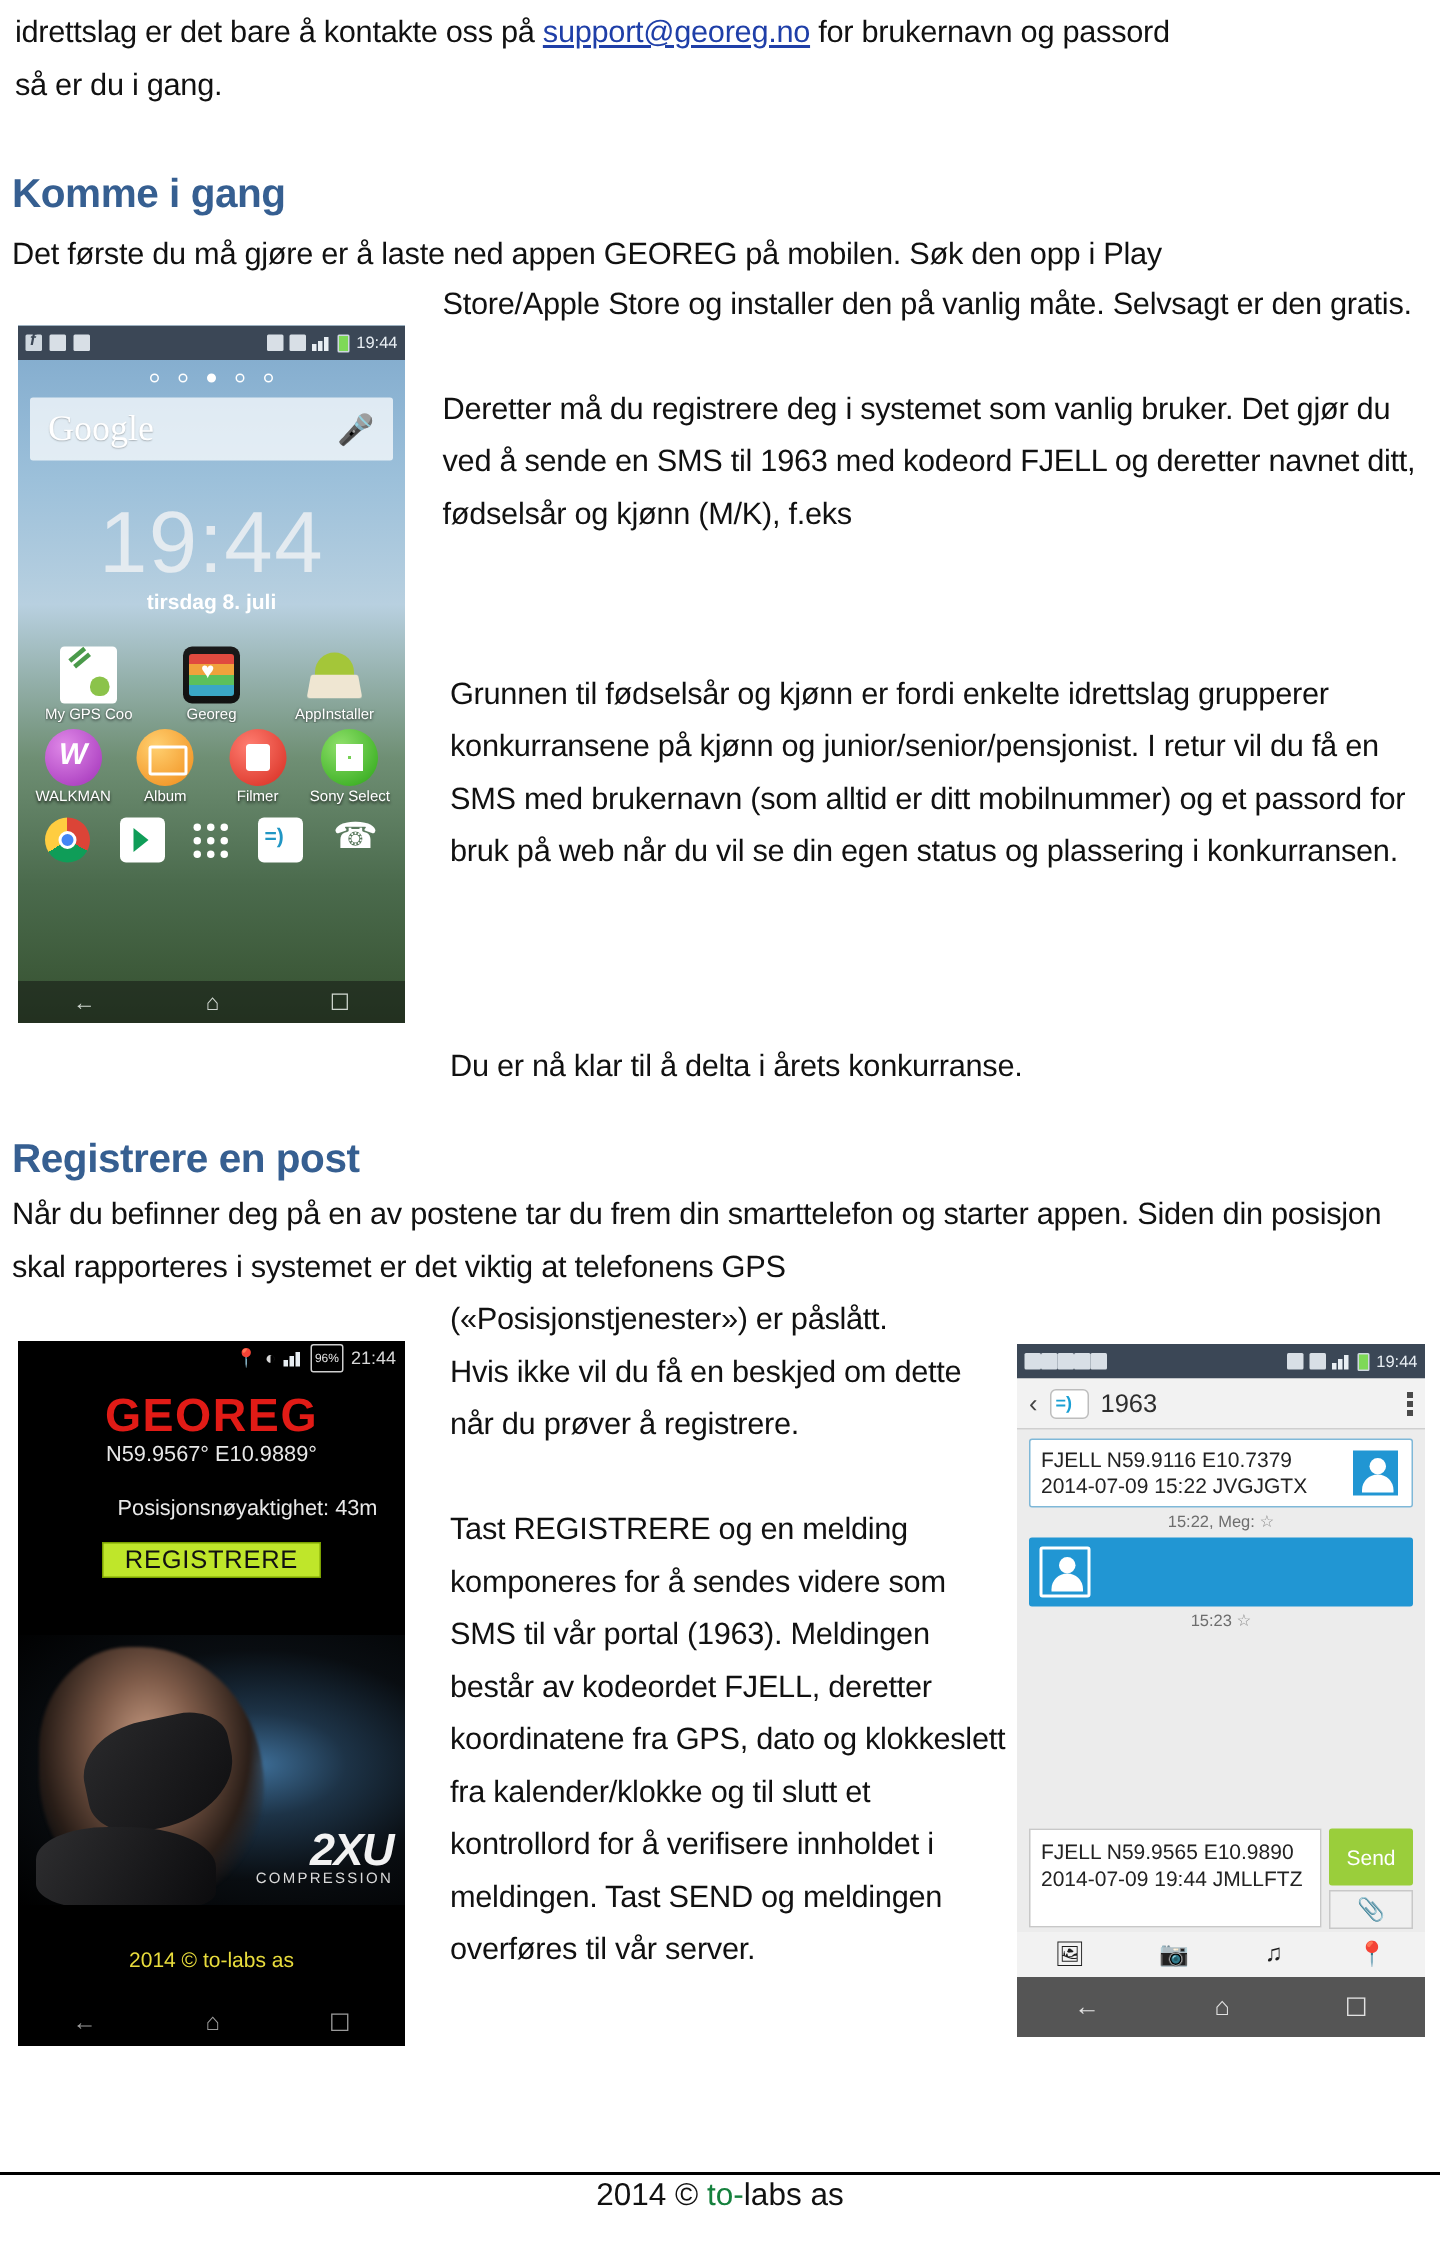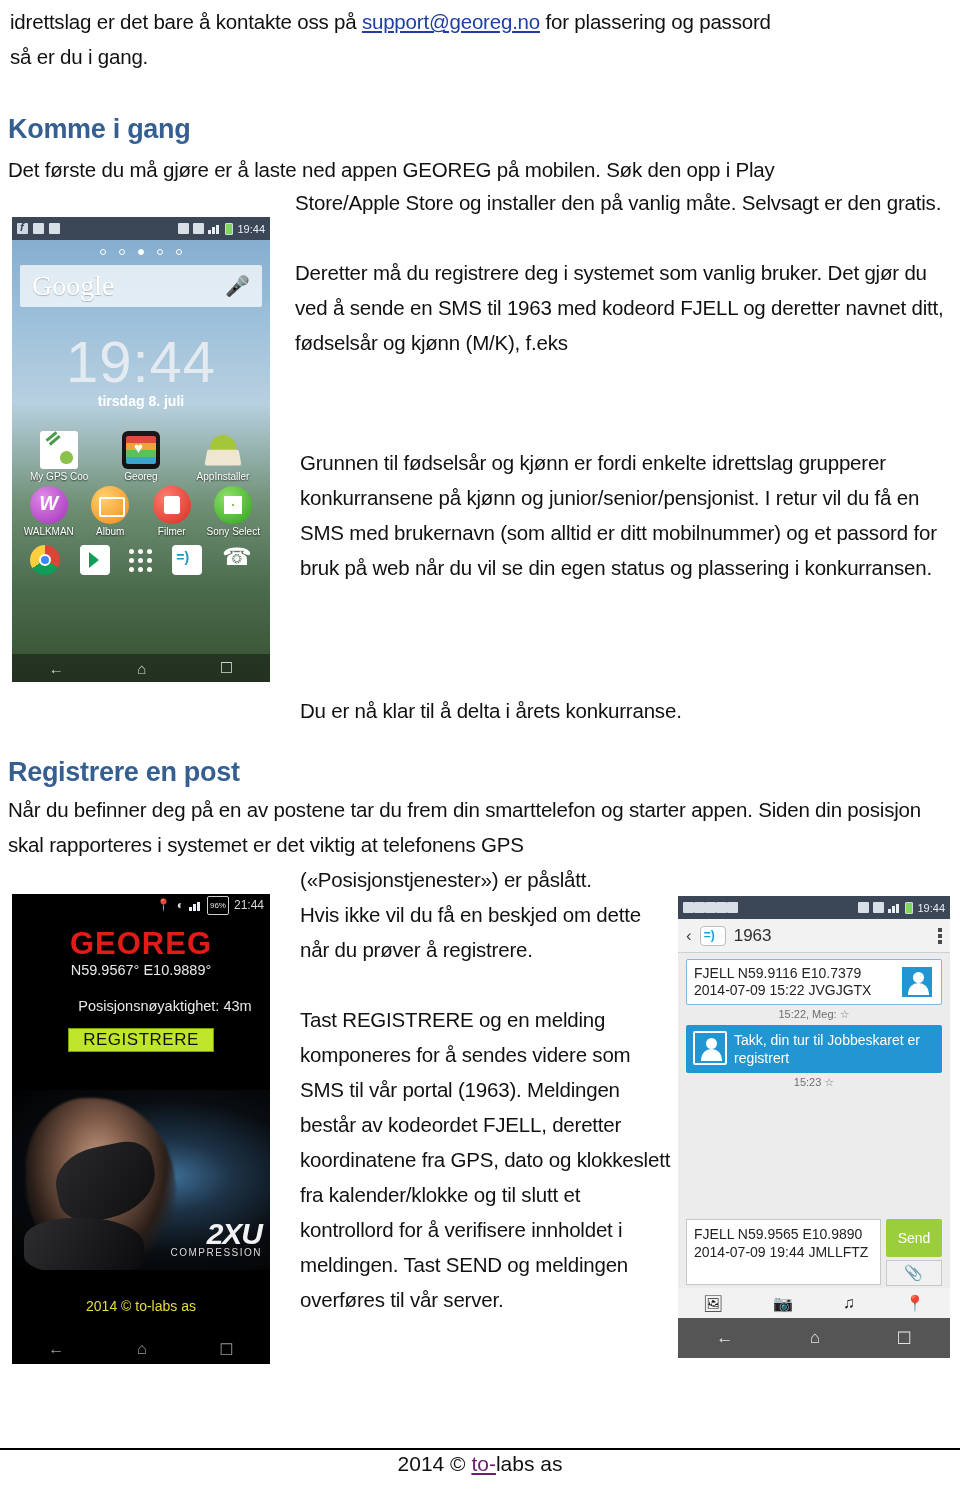--- a/index.html
+++ b/index.html
@@ -54,21 +54,21 @@
   .sec2-ind  { position:absolute; left:300px; top:862px; width:390px; }
   .flow2 { position:absolute; left:300px; top:897px; width:375px; }
   .flow2 p { margin:0; }
 
   
   .footer-rule { position:absolute; left:0; top:1448px; width:960px; height:2px; background:#000; }
   .footer-txt {
     position:absolute; left:0; top:1452px; width:960px;
     text-align:center; font-size:21px; color:#111;
   }
-  .footer-txt .red { color:#701a75;text-decoration:underline; }
+  .footer-txt .red { color:#15803d; }
 
   
   .phone1 {
     position:absolute; left:12px; top:217px; width:258px; height:465px;
     overflow:hidden;
     background:linear-gradient(to bottom,#7fa9cc 0%,#9cc0da 22%,#b8d0e0 40%,#6f8f74 62%,#4b6b4d 80%,#35502f 100%);
   }
   .p1-status {
     height:23px; background:#3b4756; display:flex; align-items:center;
     padding:0 5px; color:#e8eef3; font-size:11px;
@@ -84,21 +84,21 @@
       linear-gradient(to top,#e8eef3 62%,transparent 62%) 4px 0/3px 100% no-repeat,
       linear-gradient(to top,#e8eef3 85%,transparent 85%) 8px 0/3px 100% no-repeat; }
   .batt { width:8px; height:12px; background:#7ed957; border:1px solid #cfd8e0; border-radius:1px; }
   .p1-dots { display:flex; justify-content:center; gap:13px; padding:9px 0 6px; }
   .p1-dots i { width:6px; height:6px; border-radius:50%; border:1.5px solid #fff; display:block; }
   .p1-dots i.on { background:#fff; }
   .p1-search {
     margin:4px 8px 0; height:42px; background:rgba(255,255,255,.72);
     border-radius:2px; display:flex; align-items:center; padding:0 12px;
   }
-  .p1-search .g { font-family:"Liberation Serif", serif; font-size:28px; color:#fff; text-shadow:0 1px 1px rgba(0,0,0,.25); }
+  .p1-search .g { font-family:"Liberation Serif", serif; font-size:24px; color:#fff; text-shadow:0 1px 1px rgba(0,0,0,.25); }
   .p1-search .mic { margin-left:auto; font-size:20px; color:#fff; }
   .p1-clock { text-align:center; margin-top:26px; }
   .p1-clock .t { font-size:58px; color:#e9eef2; font-weight:300; letter-spacing:1px; line-height:1; opacity:.92; }
   .p1-clock .d { font-size:14px; color:#fff; margin-top:2px; font-weight:bold; }
   .p1-apps { margin-top:22px; }
   .p1-row { display:flex; justify-content:space-around; padding:0 6px 4px; }
   .p1-app { width:58px; text-align:center; }
   .ic { width:38px; height:38px; margin:0 auto 2px; border-radius:9px; }
   .p1-lab { font-size:10px; color:#fff; text-shadow:0 1px 2px rgba(0,0,0,.8); white-space:nowrap; overflow:hidden; }
   .ic-gps { background:#fff; position:relative; border-radius:3px; }
@@ -196,21 +196,21 @@
      display:flex; align-items:center; justify-content:space-around; font-size:16px; color:#1d1d1d; }
   .p3-nav { position:absolute; left:0; right:0; bottom:0; height:40px; background:#555; display:flex;
      align-items:center; justify-content:space-around; color:#e2e2e2; font-size:17px; }
 </style>
 </head>
 <body>
 
 <div class="page">
 
   <div class="intro doc-text">
-    <span>idrettslag er det bare å kontakte oss på </span><a class="link" href="#">support@georeg.no</a><span> for plassering og passord</span>
+    <span>idrettslag er det bare å kontakte oss på </span><a class="link" href="#">support@georeg.no</a><span> for brukernavn og passord</span>
     <span class="line">så er du i gang.</span>
   </div>
 
   <h2 class="h2 sec1-head">Komme i gang</h2>
   <div class="doc-text sec1-lead">Det første du må gjøre er å laste ned appen GEOREG på mobilen. Søk den opp i Play</div>
 
   <div class="doc-text flow1">
     <p>Store/Apple Store og installer den på vanlig måte. Selvsagt er den gratis.</p>
     <p style="margin-top:35px">Deretter må du registrere deg i systemet som vanlig bruker. Det gjør du ved å sende en SMS til 1963 med kodeord FJELL og deretter navnet ditt, fødselsår og kjønn (M/K), f.eks</p>
   </div>
@@ -393,21 +393,20 @@
         <span class="txt">FJELL N59.9116 E10.7379 2014-07-09 15:22 JVGJGTX</span>
         <span class="avatar"></span>
       </div>
       <div class="stamp">
         <span>15:22, Meg:</span>
         <span class="star">☆</span>
       </div>
 
       <div class="bubble-out">
         <span class="avatar onblue"></span>
-        <span class="txt">Takk, din tur til Jobbeskaret er registrert</span>
       </div>
       <div class="stamp">
         <span>15:23</span>
         <span class="star">☆</span>
       </div>
     </div>
 
     <div class="p3-compose">
       <div class="p3-input">FJELL N59.9565 E10.9890 2014-07-09 19:44 JMLLFTZ</div>
       <div class="p3-sendcol">

